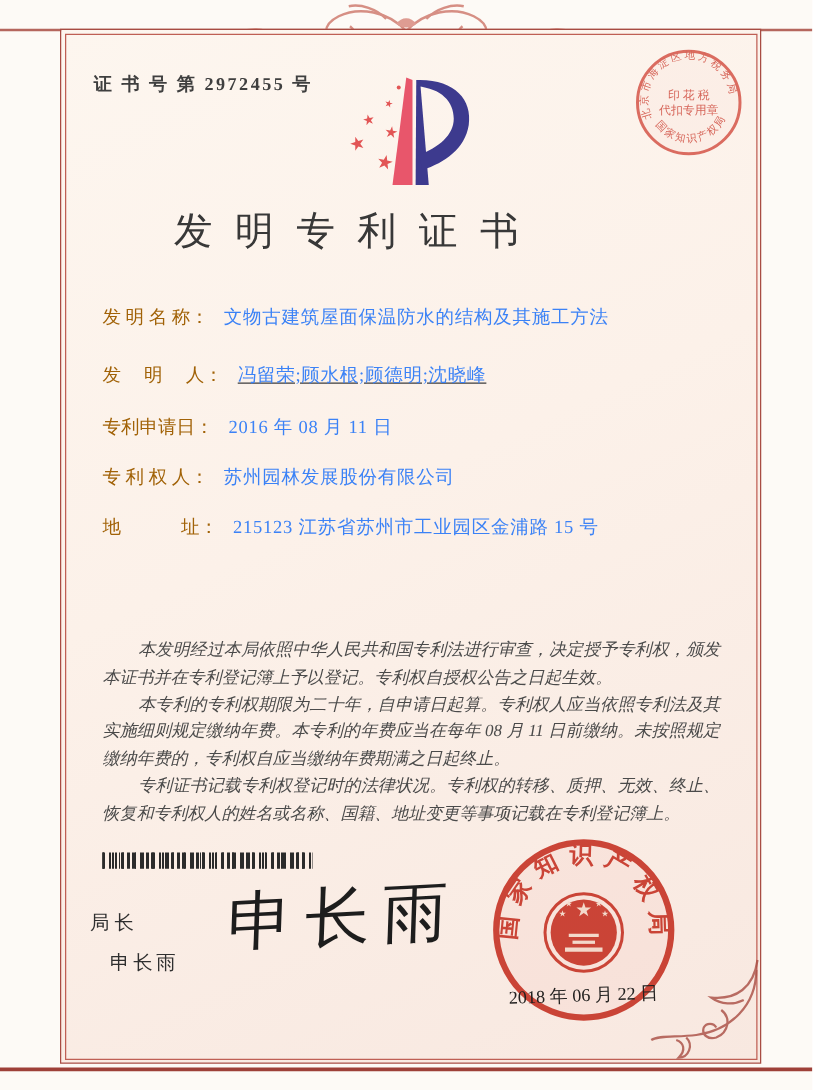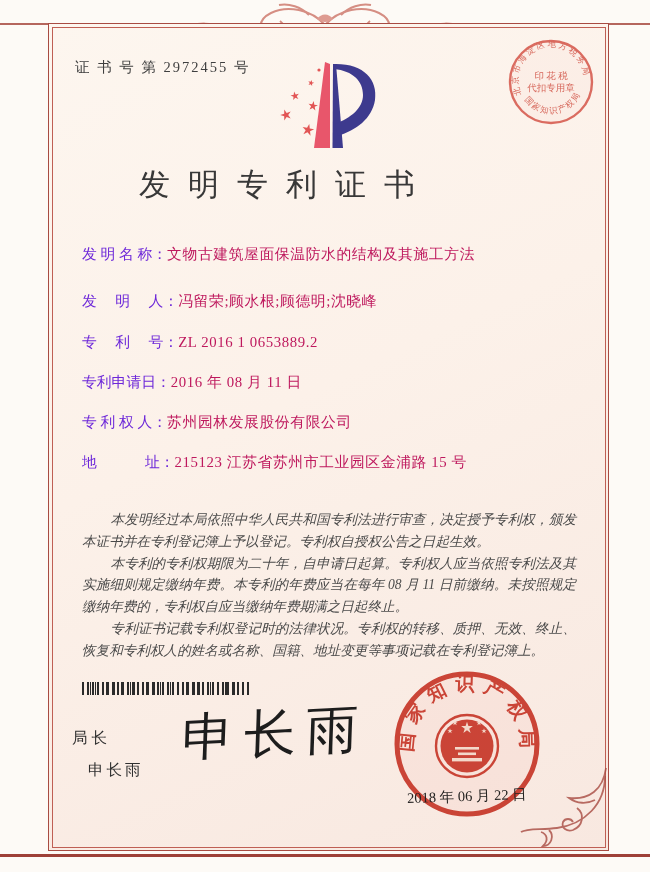--- a/index.html
+++ b/index.html
@@ -6,30 +6,30 @@
   body { background:#ffffff; font-family:"Liberation Serif","DejaVu Serif",serif; }
   .page { position:relative; width:650px; height:872px; margin:0 auto; overflow:hidden;
           background:#fdfaf6; }
   .topline { position:absolute; left:0; top:23px; width:650px; height:1.5px; background:#a84b42; opacity:.85; }
   .bottomline { position:absolute; left:0; top:854px; width:650px; height:2.5px; background:#9e4038; }
   .frame { position:absolute; left:48px; top:23px; width:561px; height:828px;
            border:1.6px solid #a84b42;
            background:linear-gradient(155deg,#fdf6ef 0%,#fcf1e9 45%,#f8e8e0 100%); }
   .frame-inner { position:absolute; left:2.5px; top:2.5px; right:2.5px; bottom:2.5px;
            border:0.8px solid #bf5f54; pointer-events:none; }
-  .cert-no { position:absolute; left:75px; top:58px; font-size:14.5px; color:#3f3f3f; letter-spacing:2px; }
+  .cert-no { position:absolute; left:75px; top:58px; font-size:14.5px; color:#3f3f3f; letter-spacing:2px;font-weight:bold; }
   .logo { position:absolute; left:272px; top:56px; }
   .title { position:absolute; left:0; top:164px; width:554px; text-align:center;
            font-size:31px; color:#383838; letter-spacing:18px; text-indent:18px; font-weight:500; }
   .fields { position:absolute; left:82px; top:242px; width:495px; }
   .field-row { margin-bottom:16px; font-size:14.8px; color:#3d3d3d; line-height:24px; white-space:nowrap; }
   .field-row.r1 { margin-bottom:23px; }
-  .field-row.r2 { margin-bottom:17px; }
-  .f-label { display:inline-block; color:#6d28d9; }
-  .f-value { margin-left:0; letter-spacing:0.6px; color:#be185d; }
+  .field-row.r2 { margin-bottom:17px;text-decoration:underline; }
+  .f-label { display:inline-block; color:#a16207; }
+  .f-value { margin-left:12px; letter-spacing:0.6px; color:#3b82f6; }
   .grant-col2 { margin-left:36px; }
   .legal { position:absolute; left:82px; top:509px; width:494px; font-size:13.6px;
            line-height:21.8px; color:#4a4a4a; text-align:justify; }
   .legal p { text-indent:2.1em; font-style:italic; }
   .barcode { position:absolute; left:82px; top:682px; width:168px; height:13px;
            background:
              repeating-linear-gradient(90deg,#2b2b2b 0 2px,rgba(0,0,0,0) 2px 5px),
              repeating-linear-gradient(90deg,#2b2b2b 0 1px,rgba(0,0,0,0) 1px 8px),
              repeating-linear-gradient(90deg,#2b2b2b 0 1px,rgba(0,0,0,0) 1px 13px); }
   .signer-title { position:absolute; left:72px; top:728px; font-size:15.5px; letter-spacing:4px; color:#2f2f2f; }
@@ -88,23 +88,20 @@
   </svg>
 
   <div class="title">发明专利证书</div>
 
   <div class="fields">
     <div class="field-row r1">
       <span class="f-label">发 明 名 称：</span><span class="f-value">文物古建筑屋面保温防水的结构及其施工方法</span>
     </div>
     <div class="field-row r2">
       <span class="f-label">发　 明　 人：</span><span class="f-value">冯留荣;顾水根;顾德明;沈晓峰</span>
-    </div>
-    <div class="field-row">
-      <span class="f-label">专　 利　 号：</span><span class="f-value">ZL 2016 1 0653889.2</span>
     </div>
     <div class="field-row">
       <span class="f-label">专利申请日：</span><span class="f-value">2016 年 08 月 11 日</span>
     </div>
     <div class="field-row">
       <span class="f-label">专 利 权 人：</span><span class="f-value">苏州园林发展股份有限公司</span>
     </div>
     <div class="field-row">
       <span class="f-label">地　　　 址：</span><span class="f-value">215123 江苏省苏州市工业园区金浦路 15 号</span>
     </div>

